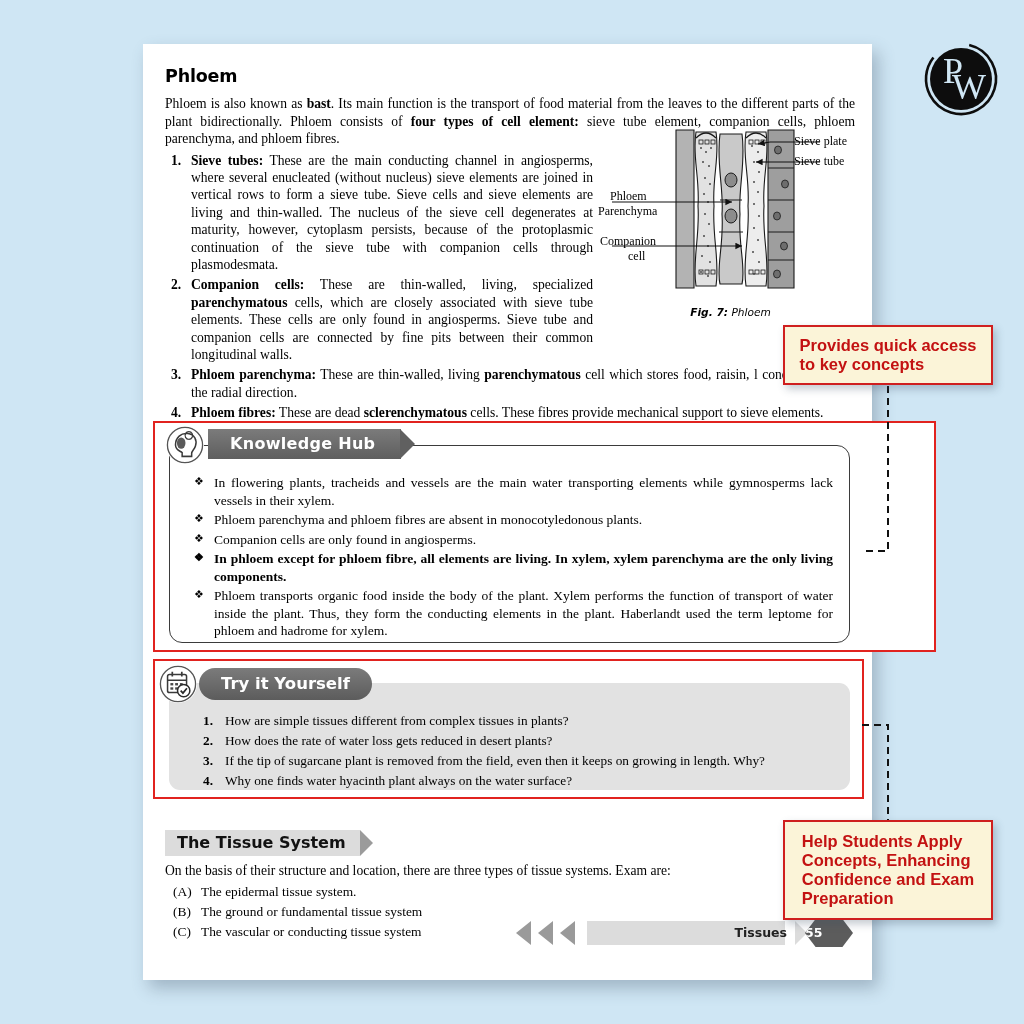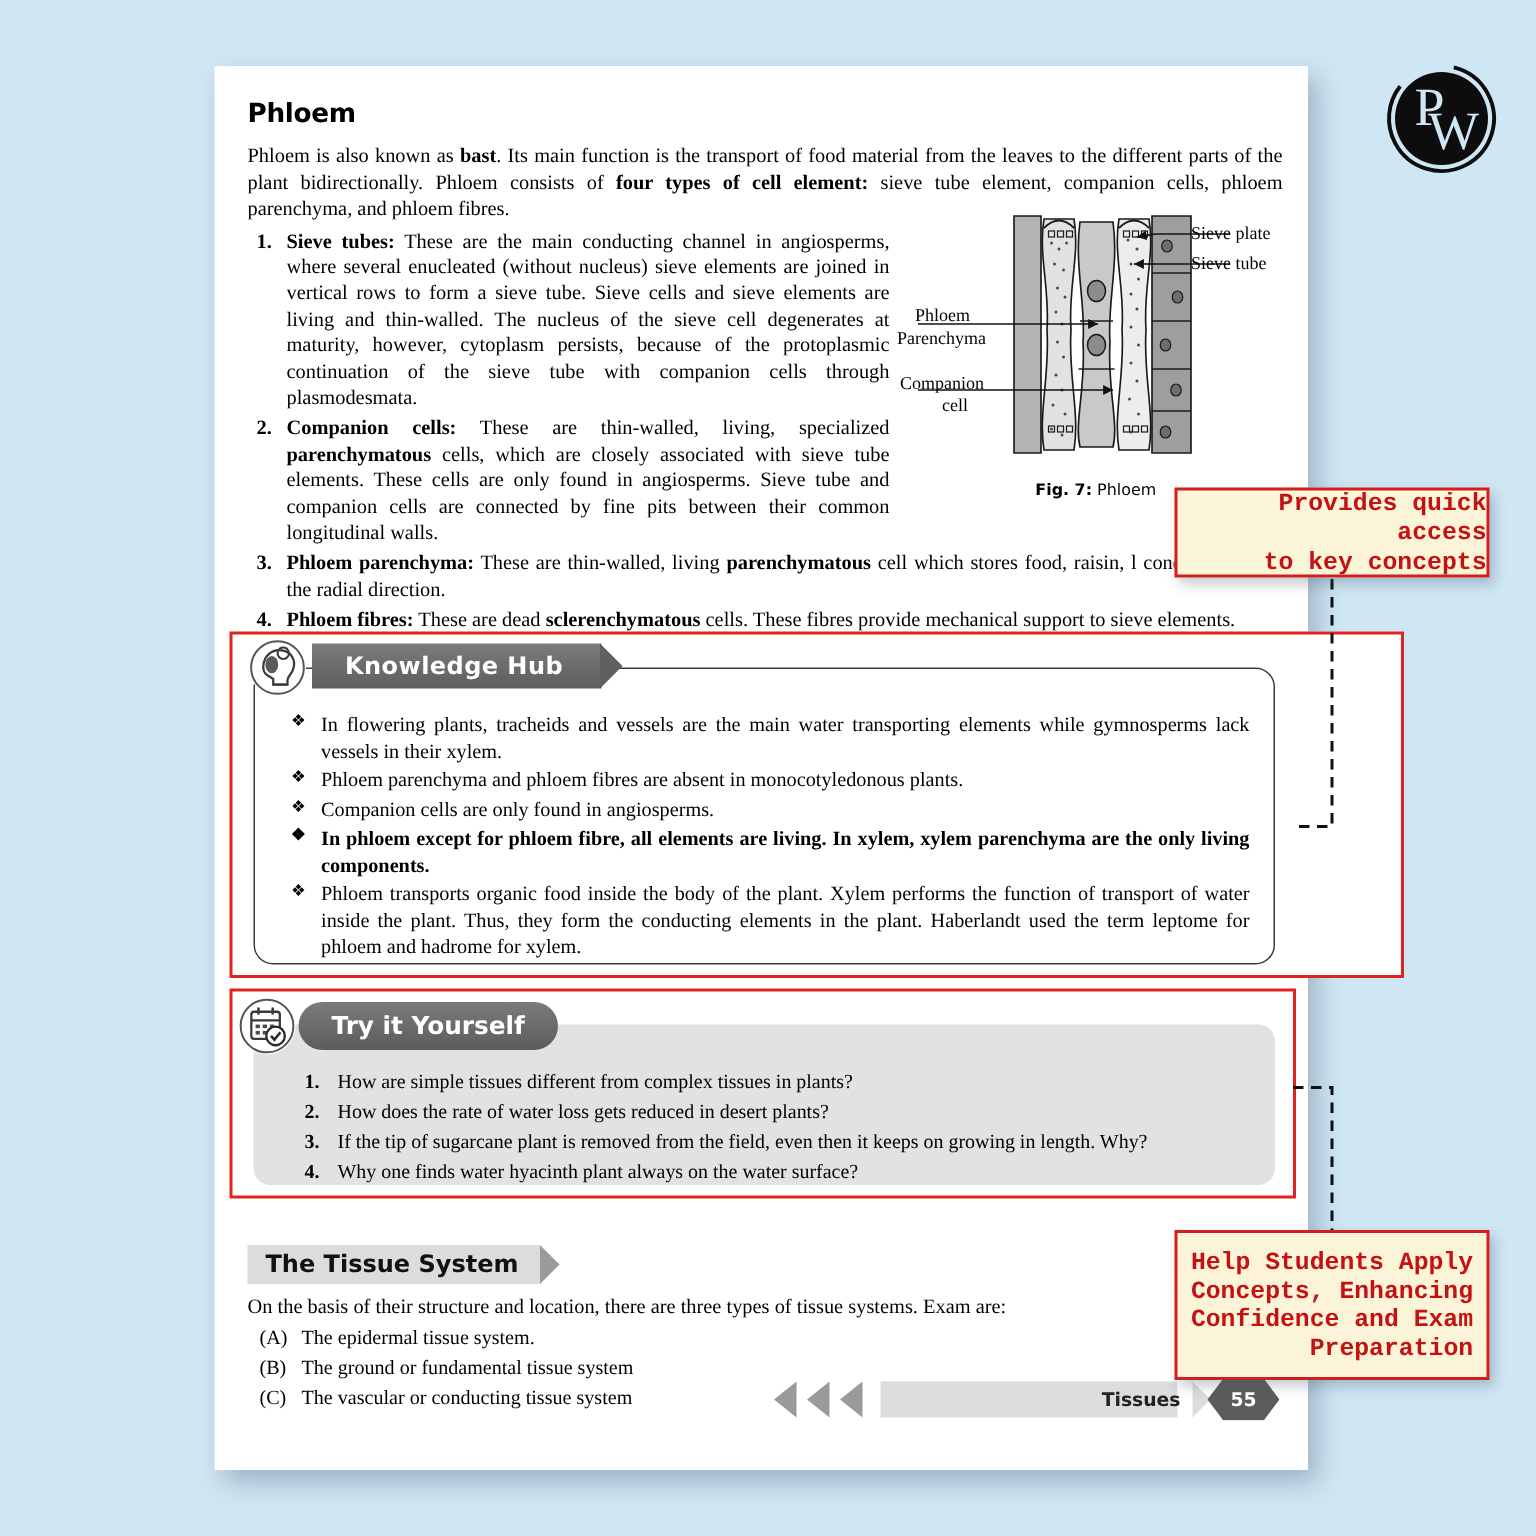--- a/index.html
+++ b/index.html
@@ -75,28 +75,29 @@
     top: 0;
     font-weight: bold;
   }
 
   .narrow { width: 428px; }
 
   
   #figure-block {
     position: absolute;
     left: 455px;
-    top: 95px;
+    top: 81px;
     width: 265px;
     text-align: center;
   }
   #fig-caption {
     font-family: "DejaVu Sans", sans-serif;
     font-size: 10.6px;
     margin-top: 2px;
+    font-style: italic;
   }
   #fig-caption b { font-weight: bold; }
 
   
   .red-frame {
     position: absolute;
     border: 2.2px solid #e1231f;
     background: #ffffff;
   }
   #frame-knowledge { left: 153px; top: 421px; width: 783px; height: 231px; }
@@ -293,32 +294,32 @@
     top: 0;
     width: 48px;
     height: 28px;
     background: #5c5c5c;
     clip-path: polygon(22% 0,78% 0,100% 50%,78% 100%,22% 100%,0 50%);
     color: #fff;
     font-family: "DejaVu Sans", sans-serif;
     font-size: 12.5px;
     font-weight: bold;
     line-height: 28px;
-    text-align: center;
+    text-align: left;
   }
 
   
   .callout {
     position: absolute;
     background: #fbf4d8;
     border: 2.2px solid #cf1f1f;
     color: #c31212;
-    font-family: Liberation Mono, monospace;
-    font-weight: bold;
-    text-align: right;
+    font-family: Liberation Sans, sans-serif;
+    font-weight: bold;
+    text-align: left;
     box-shadow: 3px 4px 8px rgba(60,80,100,0.3);
   }
   #callout-1 {
     left: 783px; top: 325px; width: 210px; height: 60px;
     font-size: 16.5px; line-height: 1.16;
     display: flex; align-items: center; justify-content: center;
   }
   #callout-2 {
     left: 783px; top: 820px; width: 210px; height: 100px;
     font-size: 16.5px; line-height: 1.16;

